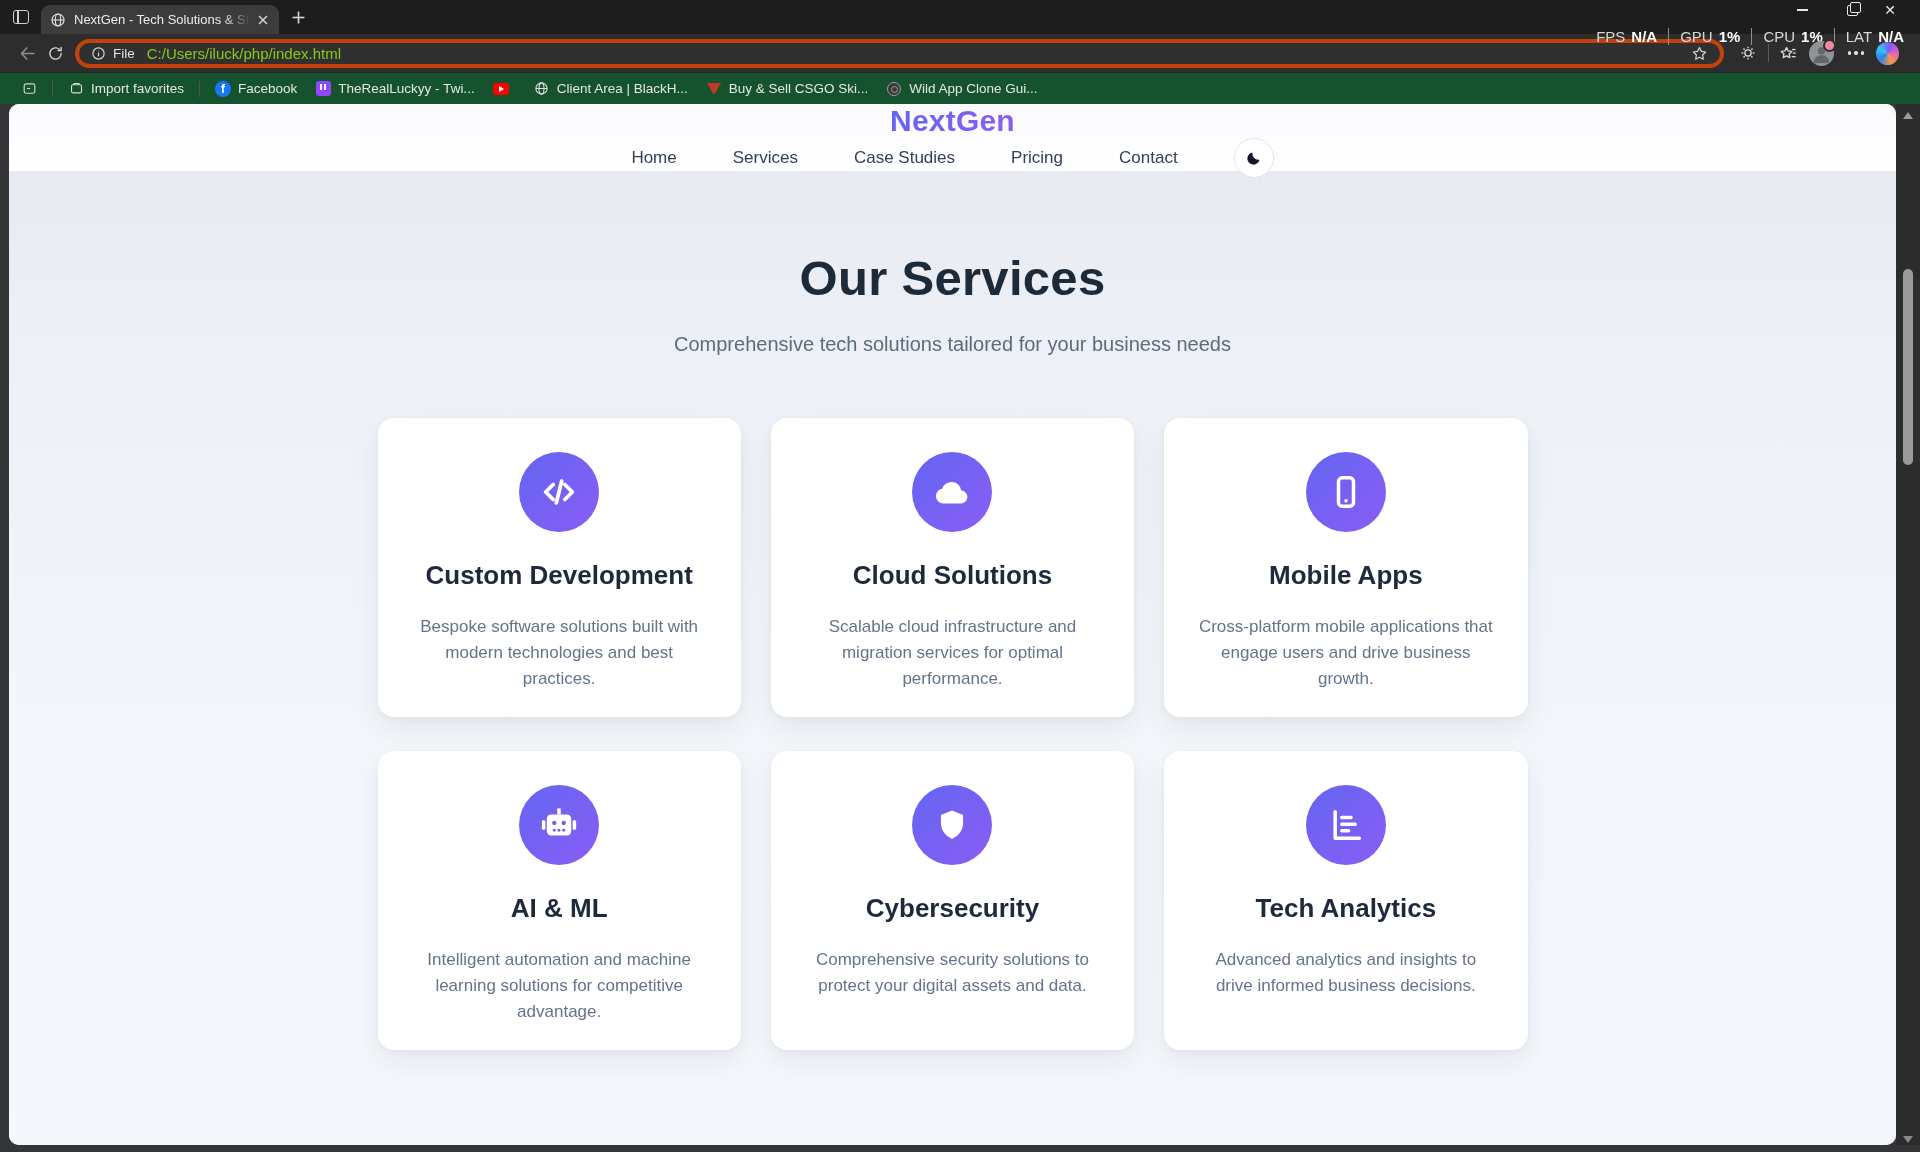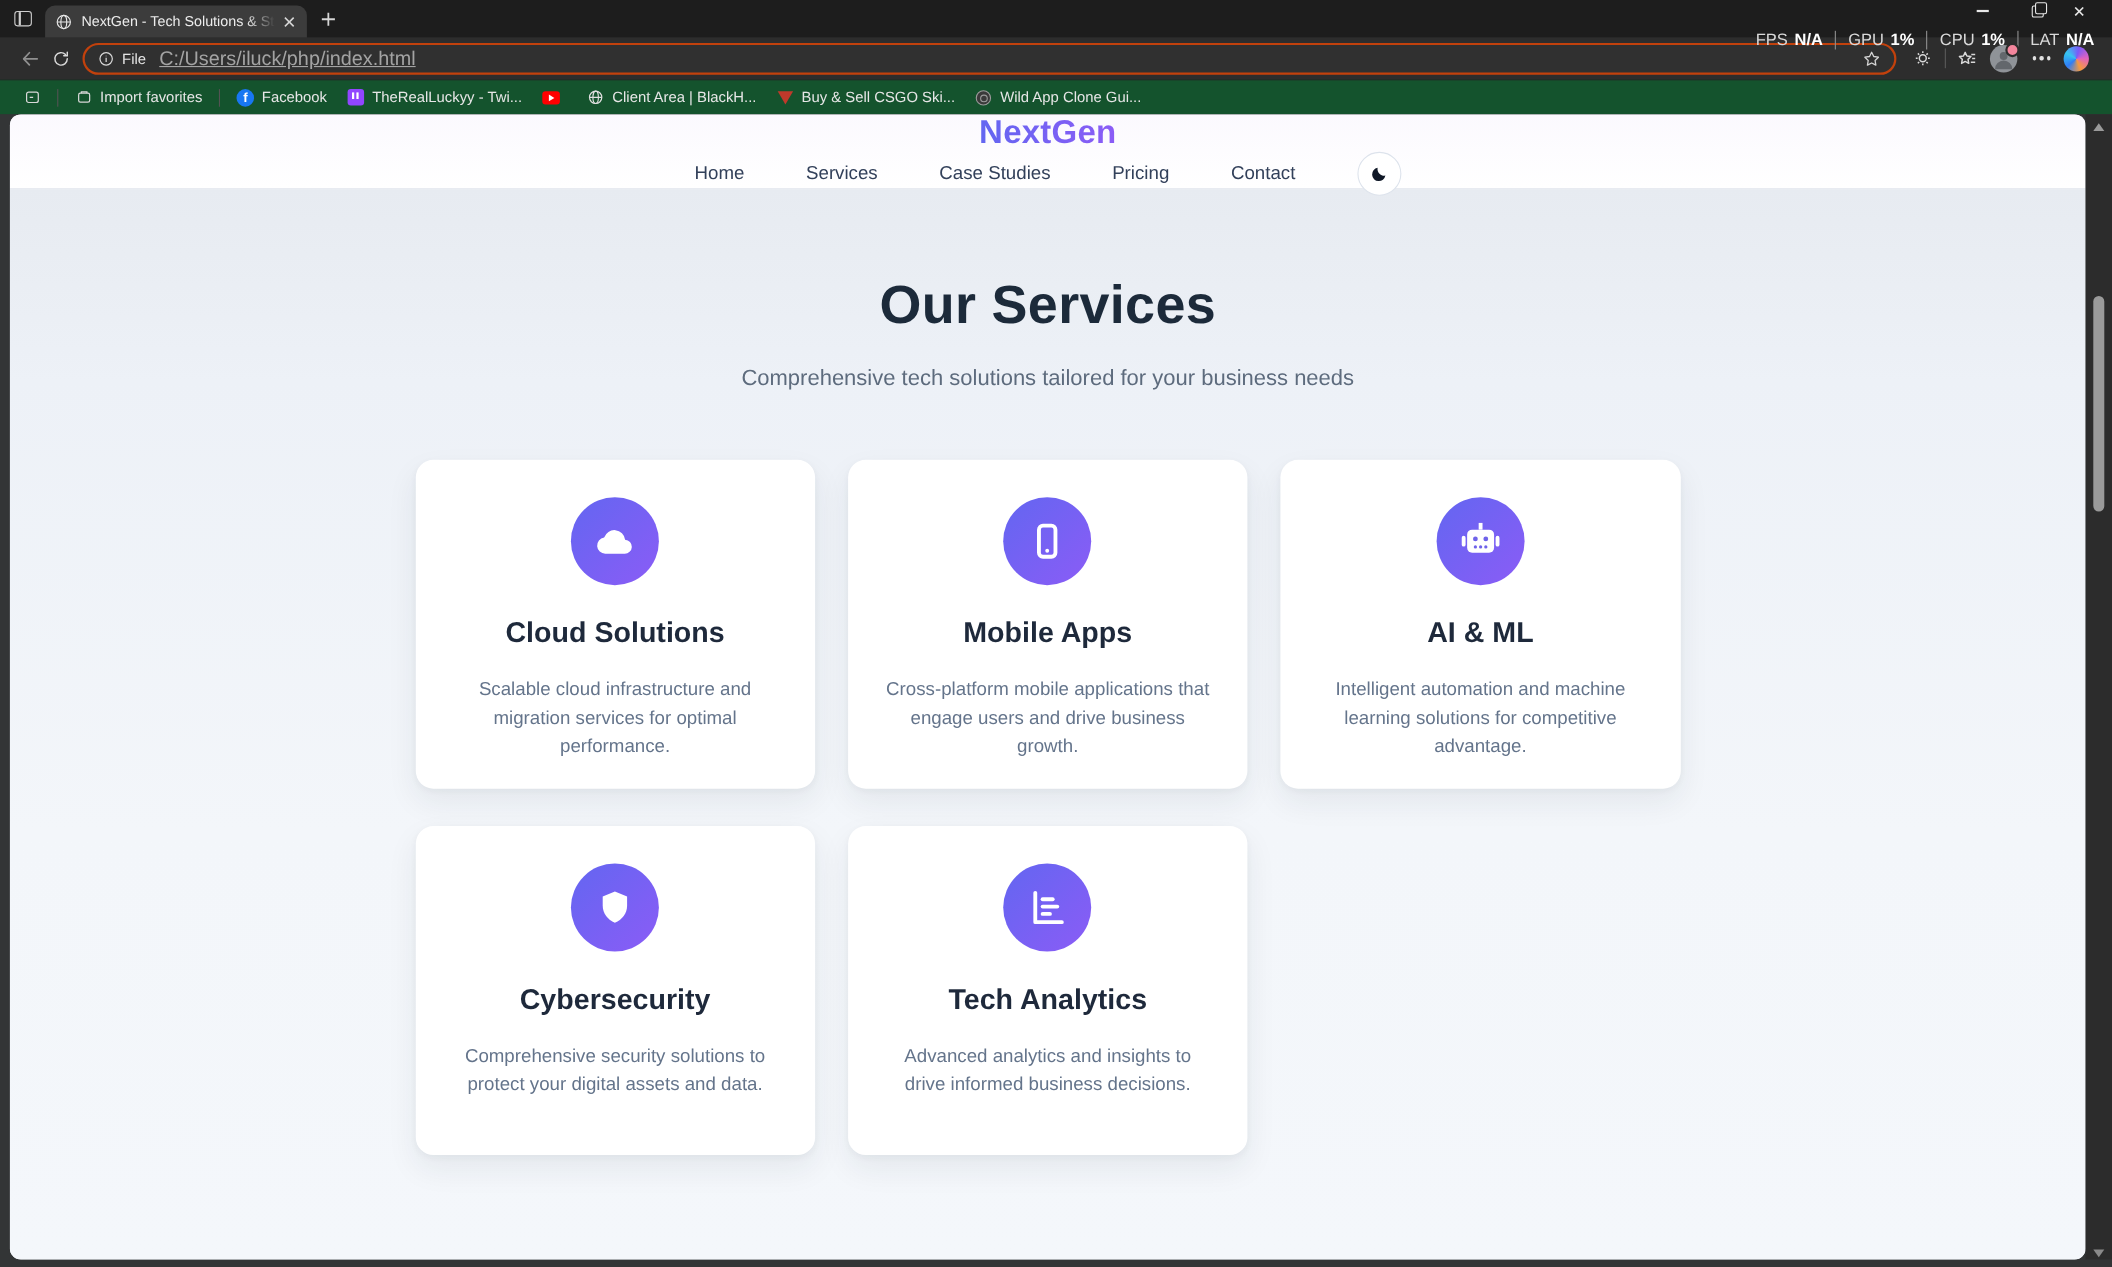--- a/index.html
+++ b/index.html
@@ -22,23 +22,23 @@
   .wc-min{right:112px;top:7px;width:11px;height:1.6px;background:#e8e8e8;}
   .wc-restore{right:62px;top:3px;width:9px;height:9px;border:1.4px solid #e8e8e8;border-radius:2px;}
   .wc-restore::before{content:"";position:absolute;left:2px;bottom:2px;width:9px;height:9px;border:1.4px solid #e8e8e8;border-radius:2px;background:#1d1d1d;}
   .wc-close{right:24px;top:1px;font-size:14px;line-height:14px;}
   .perf{position:absolute;right:16px;top:28px;display:flex;align-items:center;font-size:15px;color:#d9d9d9;}
   .perf b{color:#fff;margin-left:6px;font-weight:700;}
   .perf .psep{width:1px;height:17px;background:#909090;margin:0 11px;}
 
   .toolbar{height:38px;background:#2d2d2d;display:flex;align-items:center;padding:0 13px;flex:0 0 auto;}
   .tb-btn{width:28px;height:28px;display:flex;align-items:center;justify-content:center;border-radius:6px;flex:0 0 auto;}
-  .omnibox{flex:1;height:29px;margin:0 10px 0 6px;background:#303030;border:2px solid #c2410c;border-radius:15px;display:flex;align-items:center;padding:0 12px;box-sizing:border-box;}
+  .omnibox{flex:1;height:29px;margin:0 10px 0 6px;background:#303030;border:4px solid #c2410c;border-radius:15px;display:flex;align-items:center;padding:0 12px;box-sizing:border-box;}
   .omni-label{font-size:13.5px;color:#e3e3e3;margin:0 12px 0 7px;}
-  .omni-url{font-size:18px;color:#a3a3a3;flex:1;text-decoration:underline;}
+  .omni-url{font-size:15px;color:#84cc16;flex:1;}
   .tb-sep{width:1px;height:18px;background:#5a5a5a;margin:0 6px;}
   .avatar{width:25px;height:25px;border-radius:50%;background:#8f9398;position:relative;margin:0 6px;}
   .avatar svg{position:absolute;inset:0;}
   .avatar .dot{position:absolute;right:-2px;top:-2px;width:9px;height:9px;border-radius:50%;background:#f4869d;border:2px solid #2d2d2d;}
   .dots{display:flex;gap:3px;margin:0 8px;}
   .dots i{width:3.5px;height:3.5px;border-radius:50%;background:#e0e0e0;}
   .copilot{width:23px;height:23px;border-radius:50%;background:conic-gradient(from 230deg,#2f7df6,#36c5f0,#7a5af8,#e062c0,#f59a3e,#2f7df6);margin:0 8px 0 4px;}
 
   .favbar{height:31px;background:#14532d;border-top:1px solid #262626;display:flex;align-items:center;padding:0 12px;gap:0;font-size:13.5px;color:#e6e6e6;flex:0 0 auto;}
   .fav-item{display:flex;align-items:center;gap:7px;padding:0 9px;height:24px;border-radius:5px;white-space:nowrap;}
@@ -269,20 +269,31 @@
       </div>
 
       <div class="page-body">
         <div class="section-head">
           <h1 class="section-title">Our Services</h1>
           <p class="section-sub">Comprehensive tech solutions tailored for your business needs</p>
         </div>
 
         <div class="cards">
 
+          <div class="card">
+            <div class="card-icon">
+              <svg width="40" height="40" viewBox="0 0 24 24" fill="none" stroke="#fff" stroke-width="2.3" stroke-linecap="round" stroke-linejoin="round">
+                  <polyline points="8.5 7.5 4 12 8.5 16.5"></polyline>
+                  <polyline points="15.5 7.5 20 12 15.5 16.5"></polyline>
+                  <line x1="13.6" y1="5.5" x2="10.4" y2="18.5"></line>
+                </svg>
+            </div>
+            <h3 class="card-title">Custom Development</h3>
+            <p class="card-desc">Bespoke software solutions built with modern technologies and best practices.</p>
+          </div>
 
           <div class="card">
             <div class="card-icon">
               <svg width="42" height="42" viewBox="0 0 24 24" fill="#fff">
                   <path d="M7 18.5a4.2 4.2 0 0 1-.6-8.36 5.6 5.6 0 0 1 10.9 1.06A3.6 3.6 0 0 1 17 18.5z"></path>
                 </svg>
             </div>
             <h3 class="card-title">Cloud Solutions</h3>
             <p class="card-desc">Scalable cloud infrastructure and migration services for optimal performance.</p>
           </div>

